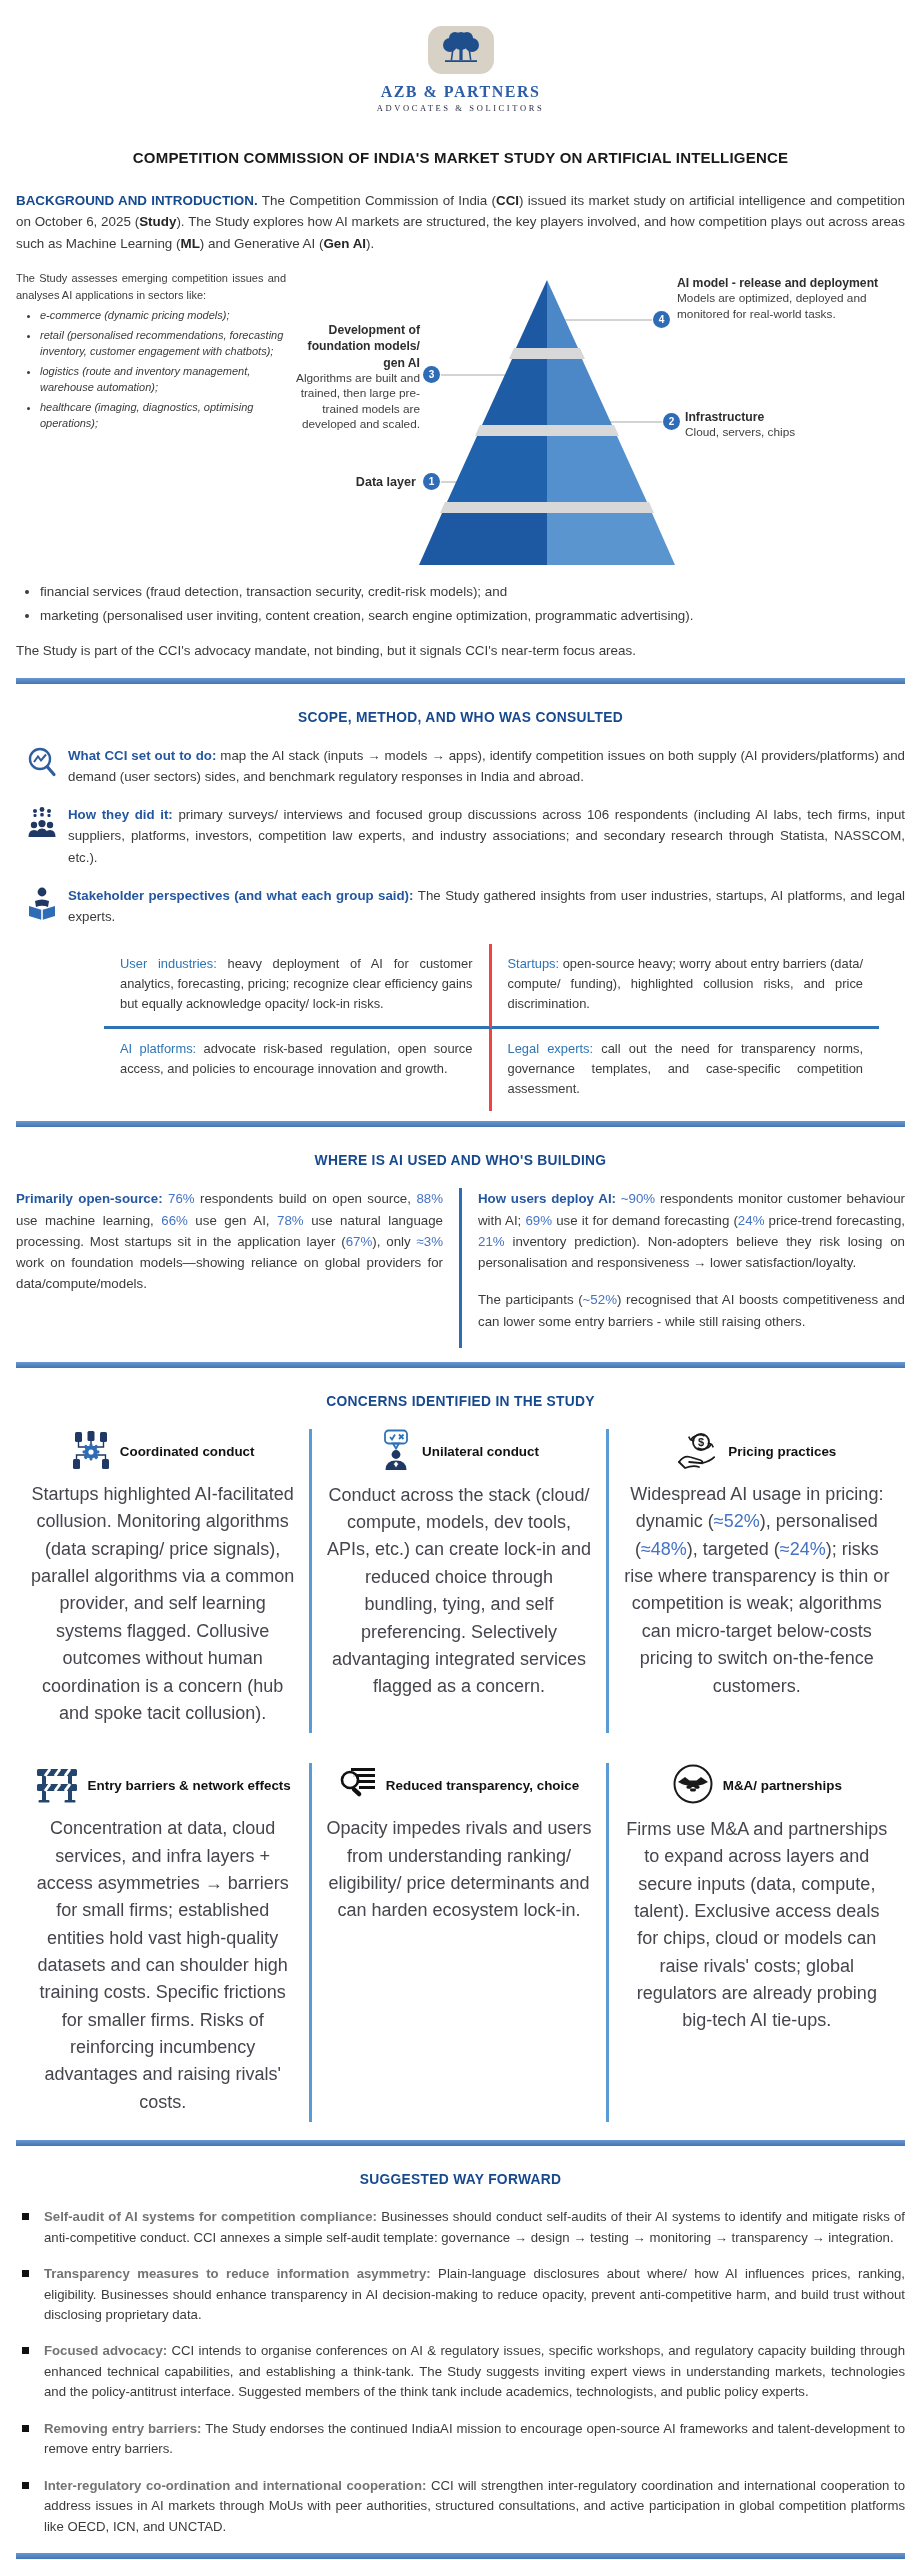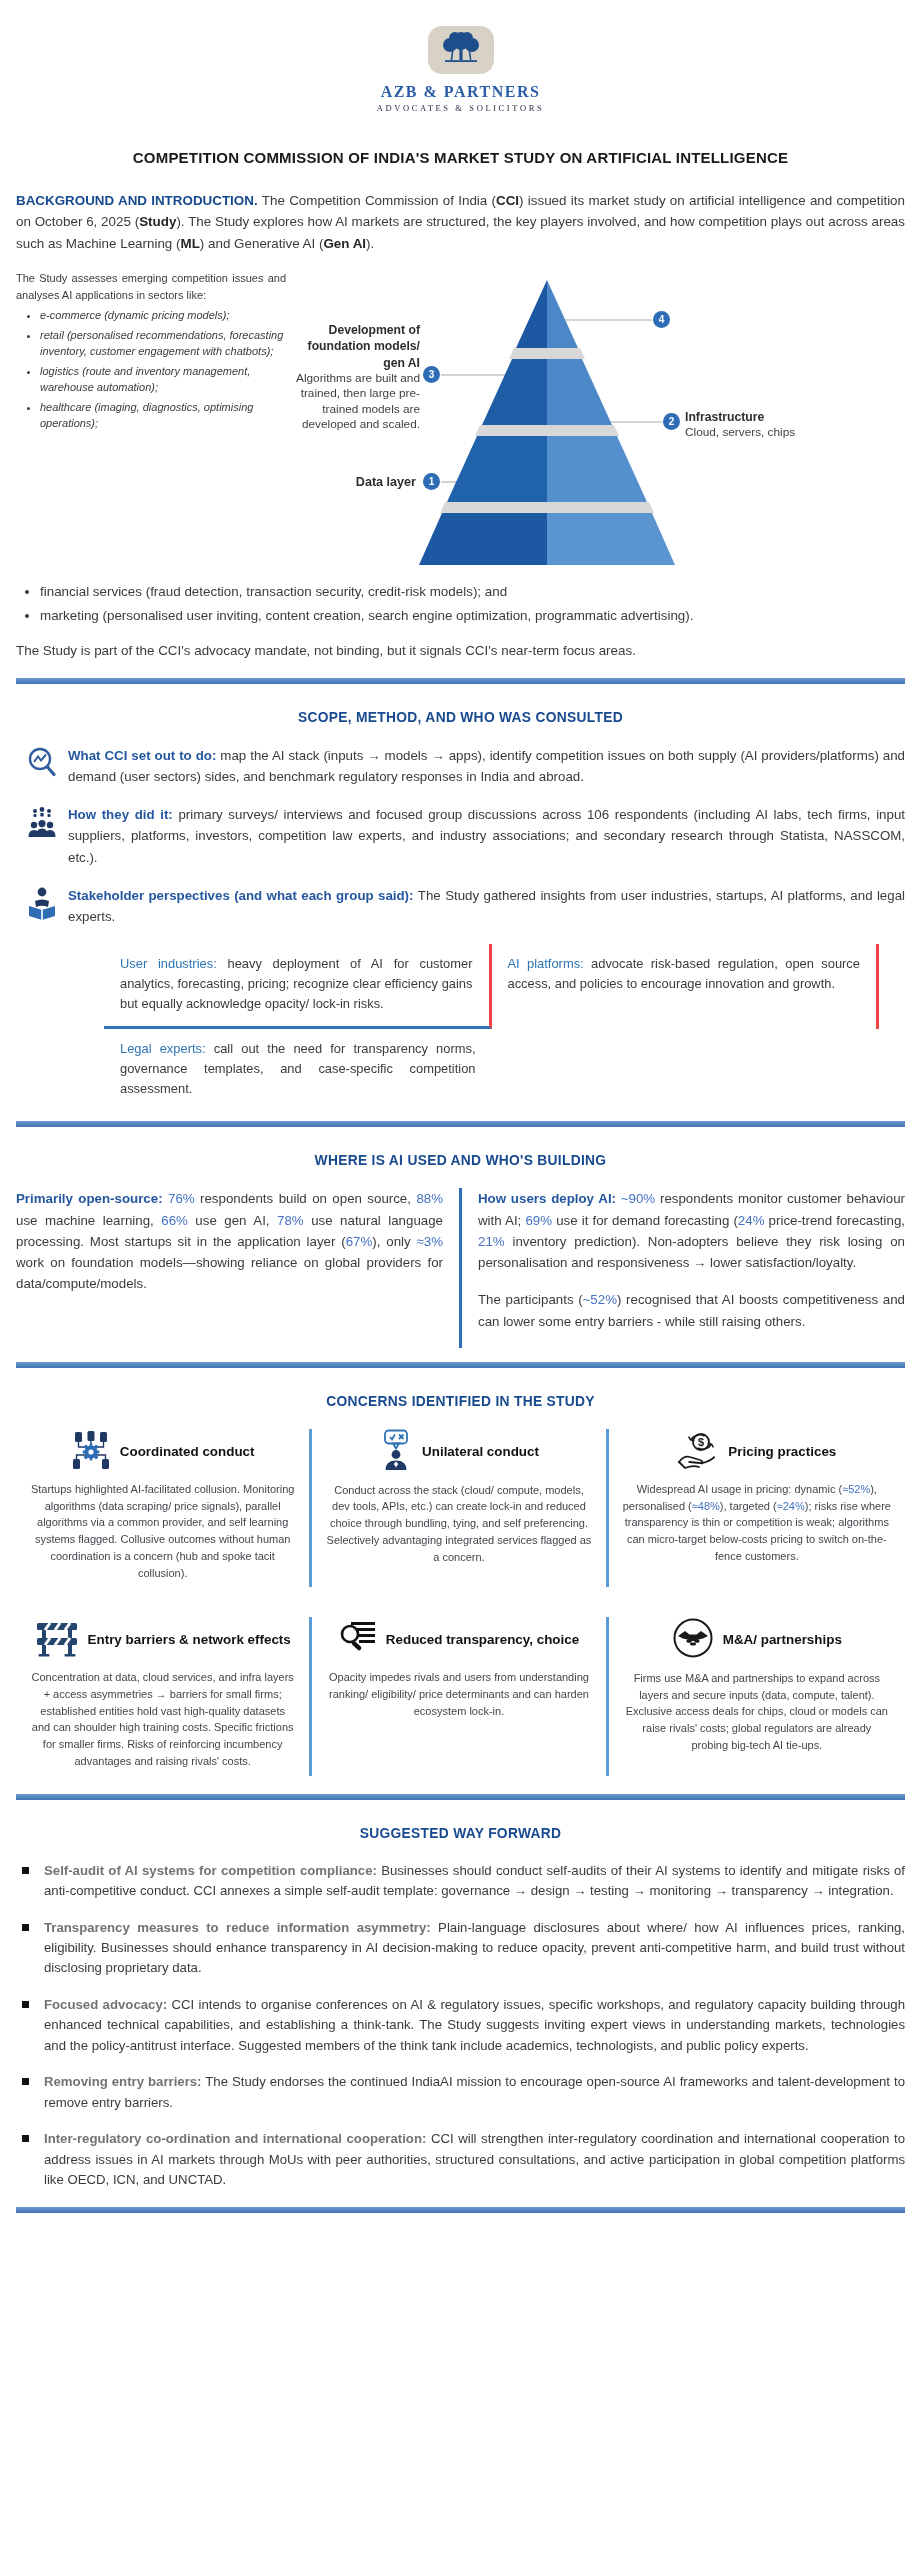--- a/index.html
+++ b/index.html
@@ -63,21 +63,21 @@
   .ucol{flex:1;font-size:13.3px;line-height:1.6;text-align:justify;}
   .ucol-left{padding-right:16px;}
   .ucol-right{border-left:3px solid #2e6db5;padding-left:16px;}
   .ucol p{margin:0 0 16px;}
 
   
   .cgrid{display:grid;grid-template-columns:1fr 1fr 1fr;row-gap:30px;margin:4px 0 18px;}
   .card{padding:0 14px 6px;}
   .card-r{border-right:3px solid #5b9bd5;}
   .chead{display:flex;align-items:center;justify-content:center;gap:9px;font-weight:bold;color:#121212;font-size:13.4px;text-align:center;min-height:46px;line-height:1.25;}
-  .ctext{margin:6px 0 0;font-size:11px;line-height:1.52;text-align:center;color:#45454d;}
+  .ctext{margin:6px 0 0;font-size:18px;line-height:1.52;text-align:center;color:#45454d;}
 
   
   .fitem{display:flex;margin:0 0 16px;}
   .sqbullet{flex:none;width:7px;height:7px;background:#111;margin:6px 15px 0 6px;}
   .fitem p{margin:0;flex:1;font-size:13.2px;line-height:1.55;text-align:justify;}
   .flead{font-weight:bold;color:#737373;}
   .spacer-bottom{height:60px;}
 </style>
 </head>
 <body>
@@ -150,20 +150,24 @@
       <span class="badge b2">2</span>
       <span class="badge b3">3</span>
       <span class="badge b4">4</span>
 
       <div class="plabel p3">
         <div class="pl-title">Development of foundation models/ gen AI</div>
         <div class="pl-desc">Algorithms are built and trained, then large pre-trained models are developed and scaled.</div>
       </div>
       <div class="plabel p1">
         <div class="pl-title">Data layer</div>
+      </div>
+      <div class="plabel p4">
+        <div class="pl-title">AI model - release and deployment</div>
+        <div class="pl-desc">Models are optimized, deployed and monitored for real-world tasks.</div>
       </div>
       <div class="plabel p2">
         <div class="pl-title">Infrastructure</div>
         <div class="pl-desc">Cloud, servers, chips</div>
       </div>
     </div>
   </div>
 
   <ul class="sectors-full">
     <li>financial services (fraud detection, transaction security, credit-risk models); and</li>
@@ -218,20 +222,23 @@
         <line x1="16" y1="24" x2="16" y2="34" stroke="#ffffff" stroke-width="1.6"></line>
       </svg>
     </div>
     <p><span class="seg-bluelead">Stakeholder perspectives (and what each group said): </span><span>The Study gathered insights from user industries, startups, AI platforms, and legal experts.</span></p>
   </div>
 
   <div class="grid2">
     <div class="cell cell-1">
       <span class="glabel">User industries:</span><span> heavy deployment of AI for customer analytics, forecasting, pricing; recognize clear efficiency gains but equally acknowledge opacity/ lock-in risks.</span>
     </div>
+    <div class="cell cell-2">
+      <span class="glabel">Startups:</span><span> open-source heavy; worry about entry barriers (data/ compute/ funding), highlighted collusion risks, and price discrimination.</span>
+    </div>
     <div class="cell cell-3">
       <span class="glabel">AI platforms:</span><span> advocate risk-based regulation, open source access, and policies to encourage innovation and growth.</span>
     </div>
     <div class="cell cell-4">
       <span class="glabel">Legal experts:</span><span> call out the need for transparency norms, governance templates, and case-specific competition assessment.</span>
     </div>
   </div>
 
   <div class="divider"></div>
 

